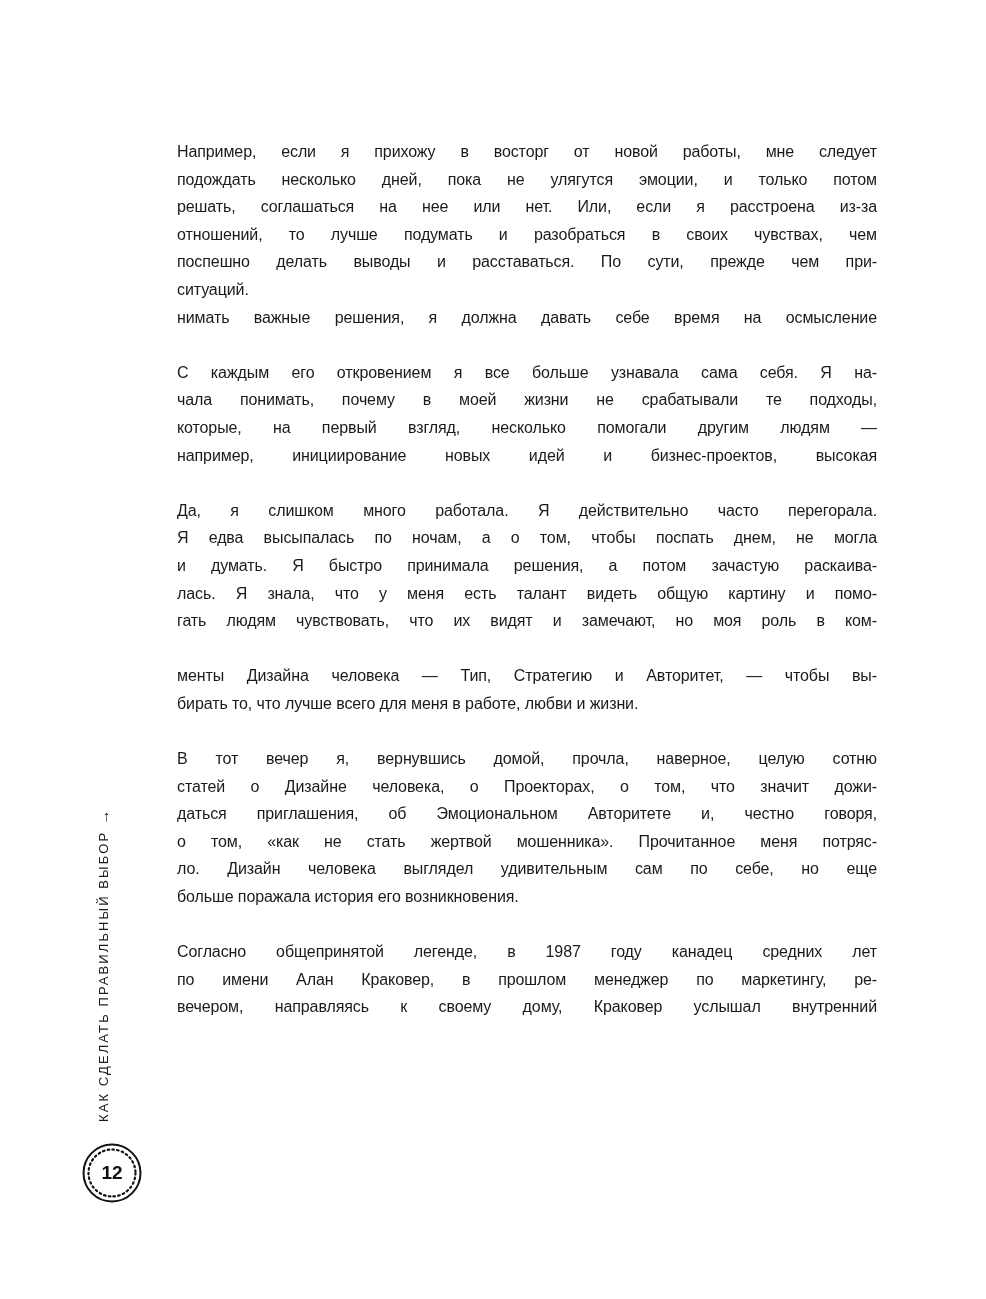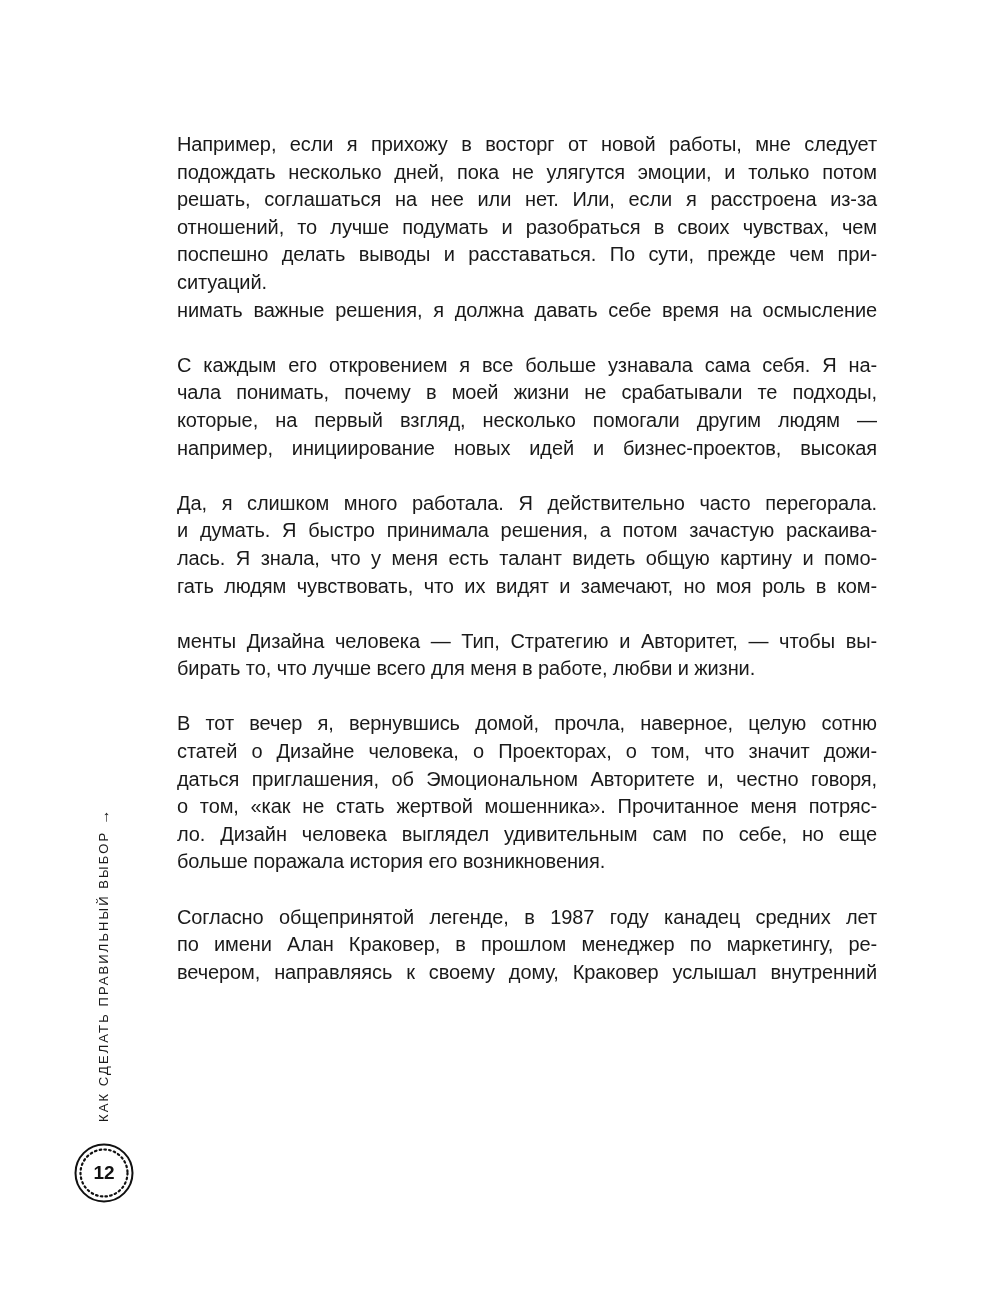--- a/index.html
+++ b/index.html
@@ -11,23 +11,23 @@
     width: 986px;
     height: 1299px;
     position: relative;
     overflow: hidden;
     color: #1a1a1a;
     font-family: "Liberation Sans", "DejaVu Sans", sans-serif;
   }
   .text-block {
     position: absolute;
     left: 177px;
-    top: 131px;
+    top: 138px;
     width: 700px;
-    font-size: 20px;
+    font-size: 16px;
     line-height: 27.6px;
     letter-spacing: -0.1px;
   }
   .paragraph {
     margin: 0 0 27.6px 0;
   }
   .line {
     display: block;
     white-space: nowrap;
     text-align: justify;
@@ -49,21 +49,21 @@
     display: flex;
     align-items: center;
     gap: 6px;
   }
   .side-arrow {
     font-size: 15px;
     letter-spacing: 0;
   }
   .page-badge {
     position: absolute;
-    left: 74px;
+    left: 82px;
     top: 1143px;
     width: 60px;
     height: 60px;
   }
   .page-badge svg {
     position: absolute;
     left: 0;
     top: 0;
   }
   .page-number {
@@ -93,20 +93,21 @@
     <span class="line">нимать важные решения, я должна давать себе время на осмысление</span>
   </div>
   <div class="paragraph">
     <span class="line">С каждым его откровением я все больше узнавала сама себя. Я на-</span>
     <span class="line">чала понимать, почему в моей жизни не срабатывали те подходы,</span>
     <span class="line">которые, на первый взгляд, несколько помогали другим людям —</span>
     <span class="line">например, инициирование новых идей и бизнес-проектов, высокая</span>
   </div>
   <div class="paragraph">
     <span class="line">Да, я слишком много работала. Я действительно часто перегорала.</span>
+    <span class="line">Я едва высыпалась по ночам, а о том, чтобы поспать днем, не могла</span>
     <span class="line">и думать. Я быстро принимала решения, а потом зачастую раскаива-</span>
     <span class="line">лась. Я знала, что у меня есть талант видеть общую картину и помо-</span>
     <span class="line">гать людям чувствовать, что их видят и замечают, но моя роль в ком-</span>
   </div>
   <div class="paragraph">
     <span class="line">менты Дизайна человека — Тип, Стратегию и Авторитет, — чтобы вы-</span>
     <span class="line last">бирать то, что лучше всего для меня в работе, любви и жизни.</span>
   </div>
   <div class="paragraph">
     <span class="line">В тот вечер я, вернувшись домой, прочла, наверное, целую сотню</span>

